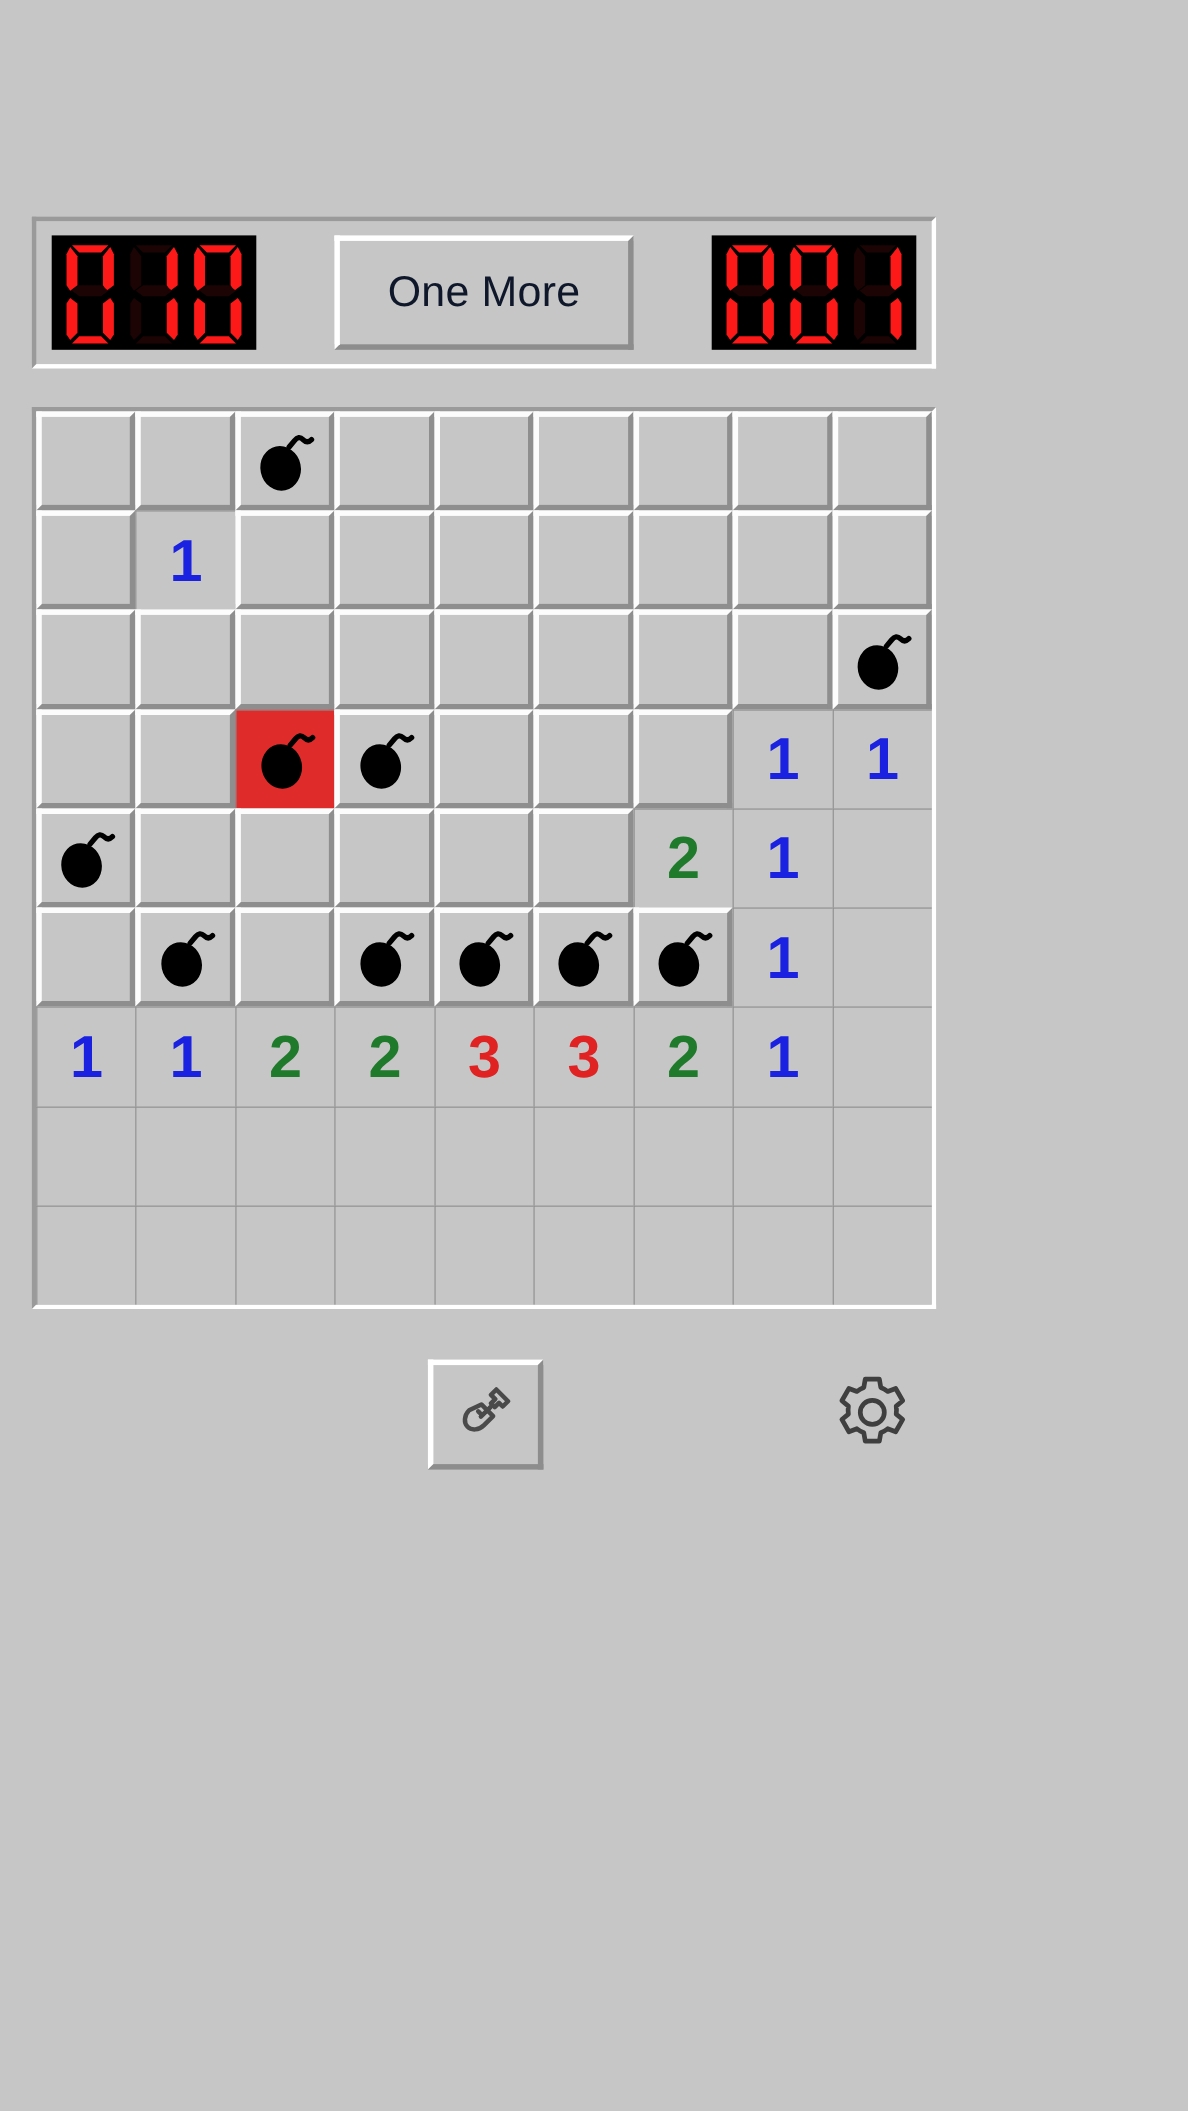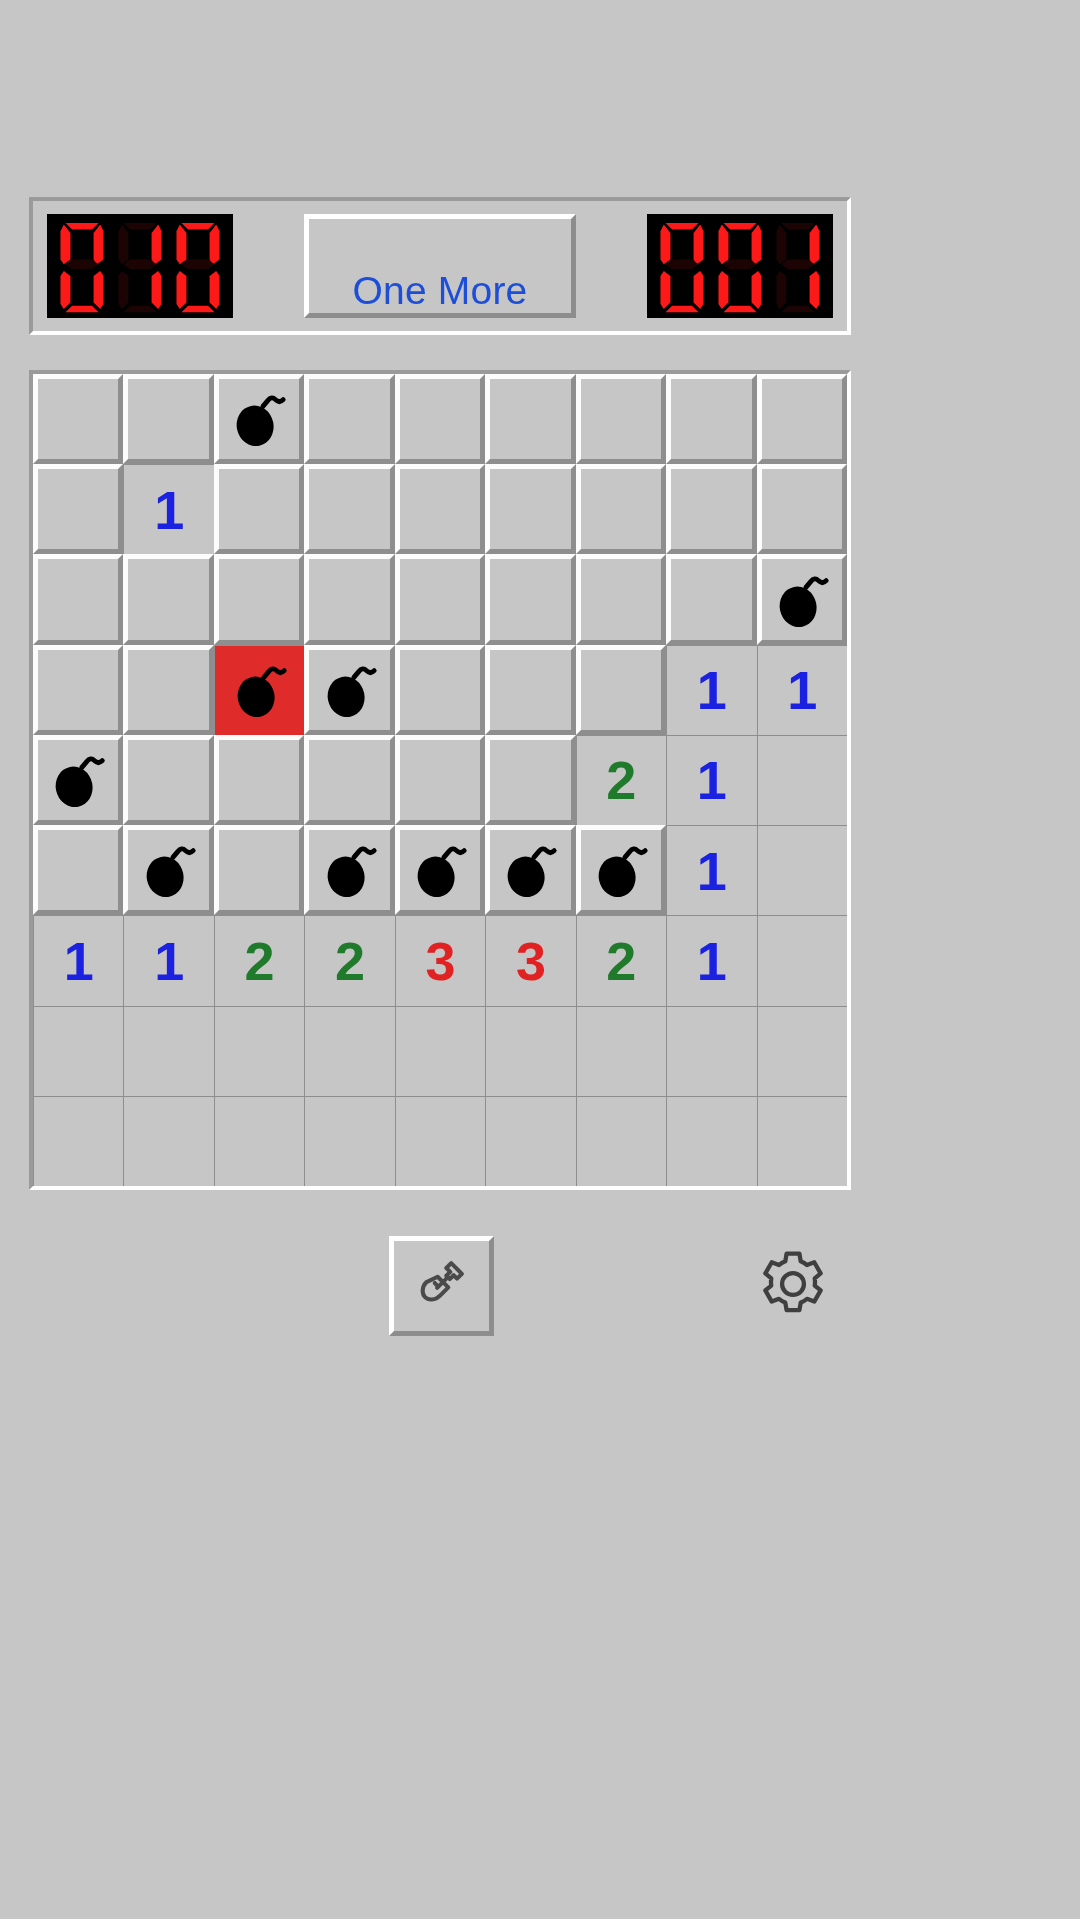--- a/index.html
+++ b/index.html
@@ -42,23 +42,23 @@
   .led-display svg{display:block;}
 
   #new-game-button{
     width:272px;height:104px;
     background:#c6c6c6;
     box-sizing:border-box;
     border-top:5px solid #ffffff;
     border-left:5px solid #ffffff;
     border-right:5px solid #8d8d8d;
     border-bottom:5px solid #8d8d8d;
-    display:flex;align-items:flex-end;justify-content:center;
+    display:flex;align-items:center;justify-content:center;
     font-size:39px;
-    color:#1d4ed8;
+    color:#0f172a;
     letter-spacing:0.2px;
     cursor:pointer;
   }
 
   
   #board-frame{
     position:absolute;
     left:29px; top:370px;
     width:822px; height:820px;
     box-sizing:border-box;

